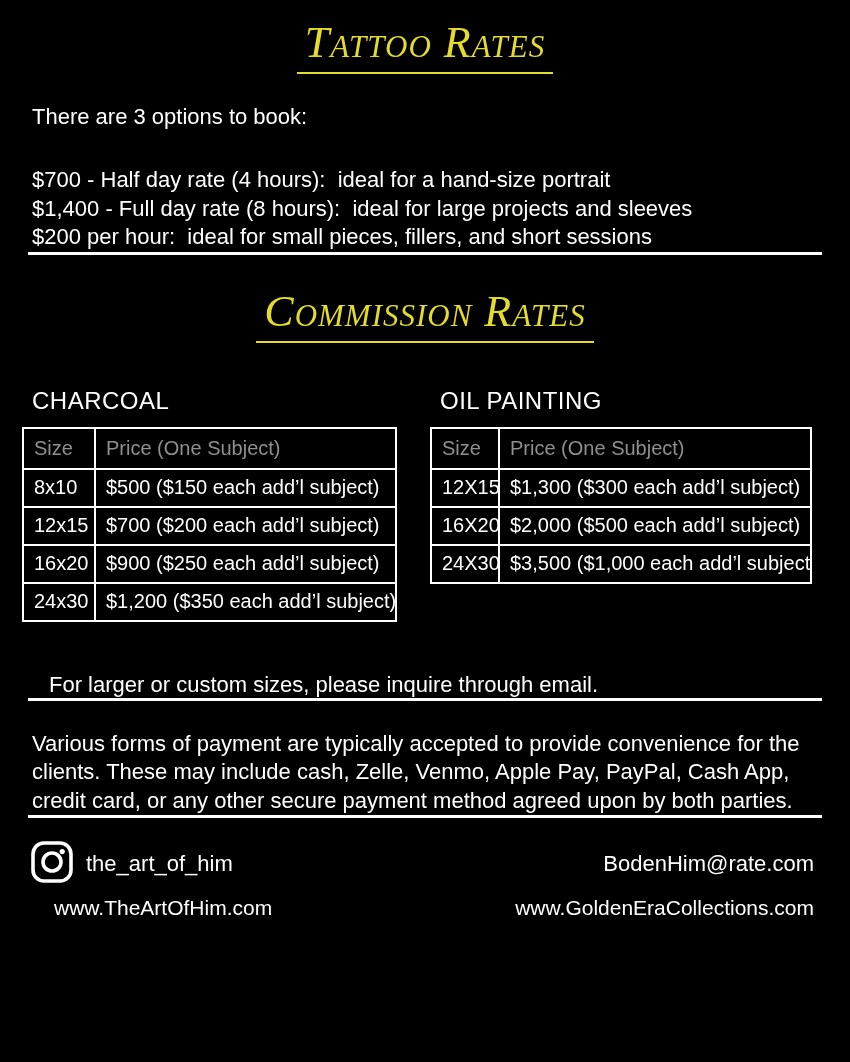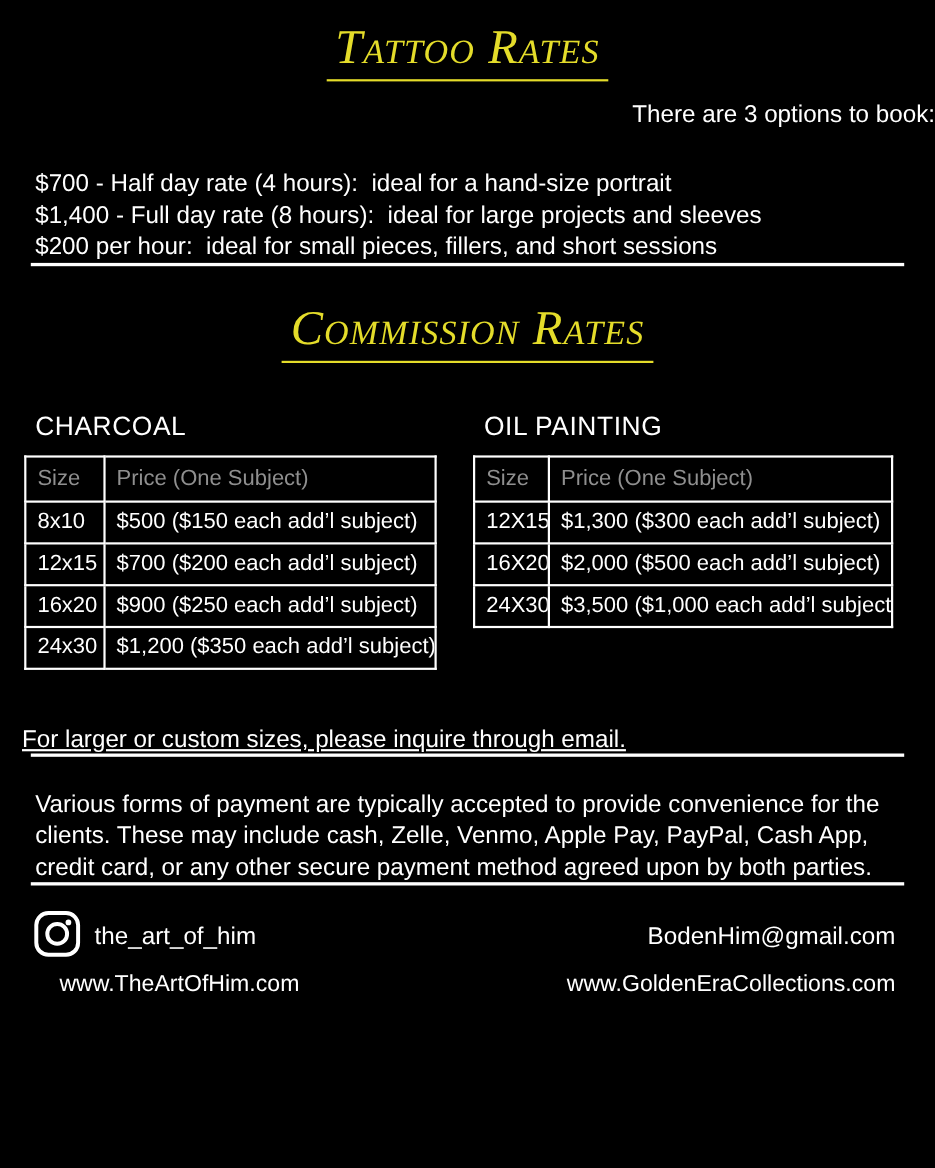--- a/index.html
+++ b/index.html
@@ -26,21 +26,21 @@
     line-height:1.05;
     color:var(--accent);
     letter-spacing:1px;
     border-bottom:2px solid var(--accent);
     padding:0 8px 6px 8px;
     margin:0;
     font-style:italic;
   }
   .body-text{font-size:22px;color:var(--white);}
   .pre{white-space:pre-wrap;}
-  .intro{margin:17px 0 0 32px;text-align:right;}
+  .intro{margin:30px 0 0 32px;}
   .options{margin:36px 0 0 32px;line-height:28.5px;}
   hr.section-divider{
     border:none;border-top:3px solid var(--white);
     margin:0 28px;height:0;
   }
   .hr1{margin-top:31px;}
   .hr2{margin-top:41px;}
   .hr3{margin-top:29px;}
   .commission-title-wrap{text-align:center;padding-top:34px;}
   .tables-row{
@@ -60,21 +60,21 @@
     border:2px solid var(--white);
     font-size:20px;font-weight:400;text-align:left;
     padding:0 10px;white-space:nowrap;overflow:hidden;
   }
   table.rate-table th{color:var(--hdr-gray);height:41px;}
   table.rate-table td{color:var(--white);height:38px;}
   .charcoal-table{width:375px;}
   .charcoal-table .col-size{width:72px;}
   .oil-table{width:382px;}
   .oil-table .col-size{width:68px;}
-  .note{margin:50px 0 0 20px;text-decoration:underline;}
+  .note{margin:50px 0 0 49px;}
   .payment{margin:29px 23px 0 32px;line-height:28.5px;}
   .footer{
     display:grid;
     grid-template-columns:1fr 1fr;
     grid-template-rows:44px auto;
     align-items:center;
     margin:24px 36px 0 30px;
     row-gap:10px;
   }
   .insta-row{display:flex;align-items:center;gap:12px;}
@@ -175,16 +175,16 @@
   <div class="insta-row">
     <span>
       <svg width="44" height="44" viewBox="0 0 44 44" fill="none" xmlns="http://www.w3.org/2000/svg">
         <rect x="3" y="3" width="38" height="38" rx="11" stroke="#ffffff" stroke-width="3.6"></rect>
         <circle cx="22" cy="22" r="9" stroke="#ffffff" stroke-width="3.6"></circle>
         <circle cx="32.2" cy="11.6" r="2.6" fill="#ffffff"></circle>
       </svg>
     </span>
     <span class="insta-handle">the_art_of_him</span>
   </div>
-  <div class="footer-right">BodenHim@gmail.com</div>
+  <div class="footer-right">BodenHim@rate.com</div>
   <div class="footer-site">www.TheArtOfHim.com</div>
   <div class="footer-right footer-site">www.GoldenEraCollections.com</div>
 </div>
 
 </body></html>

